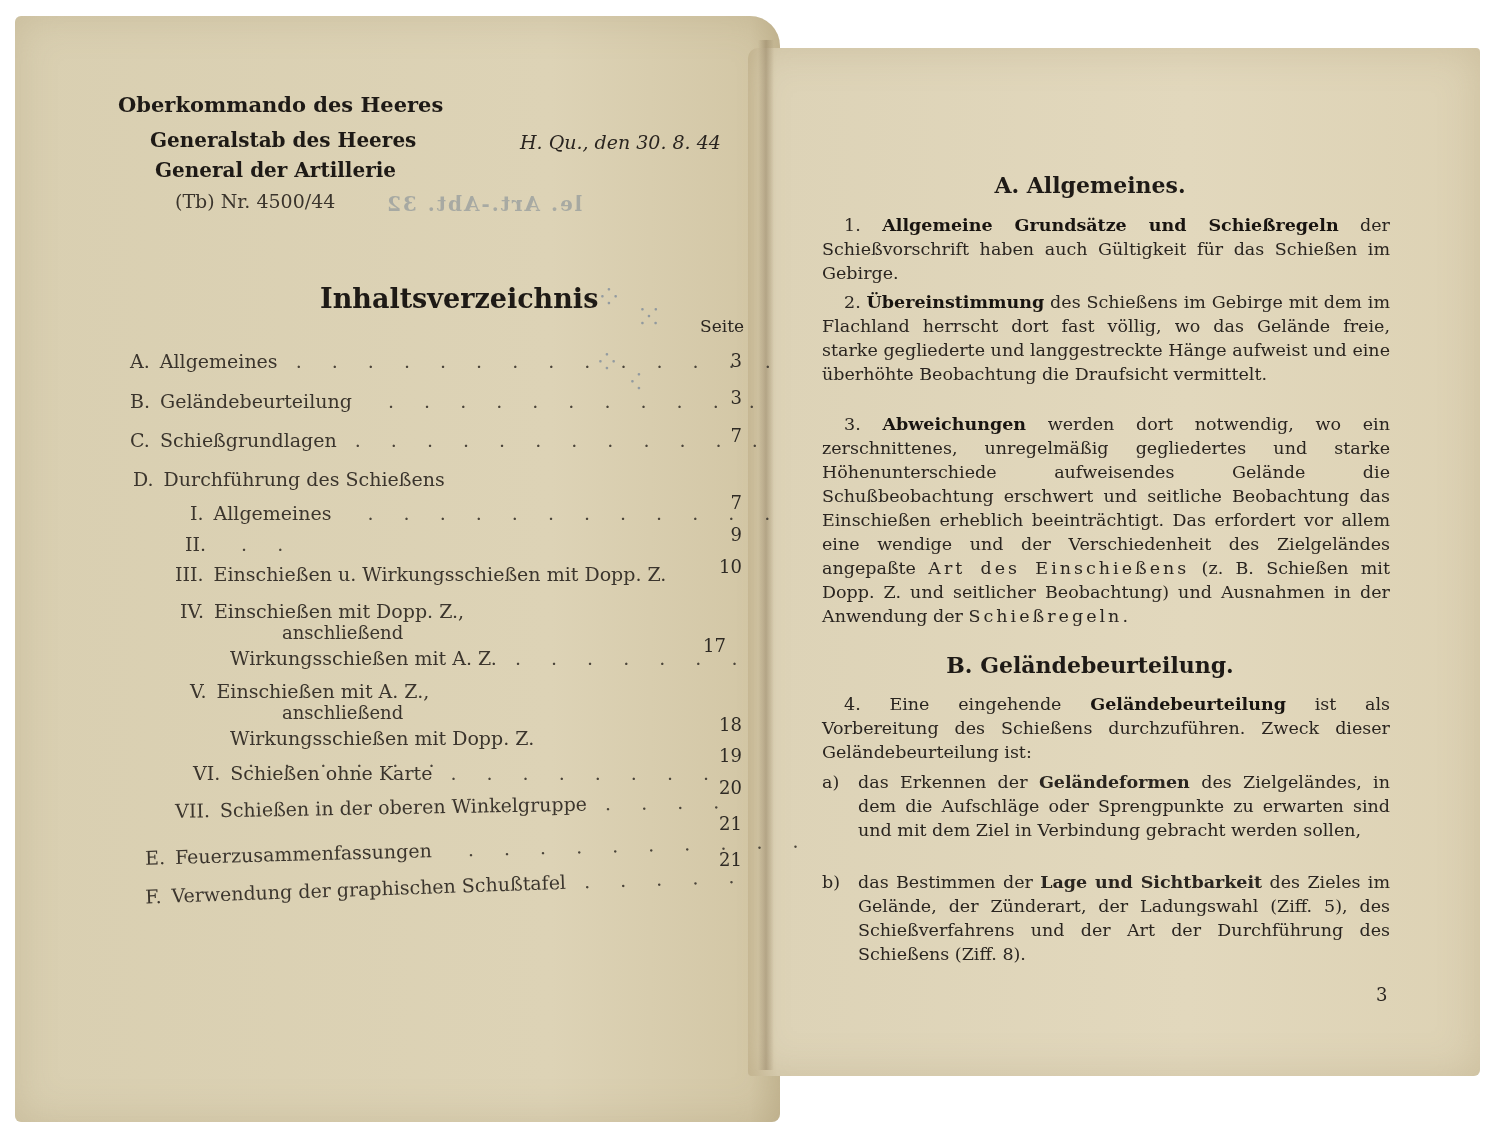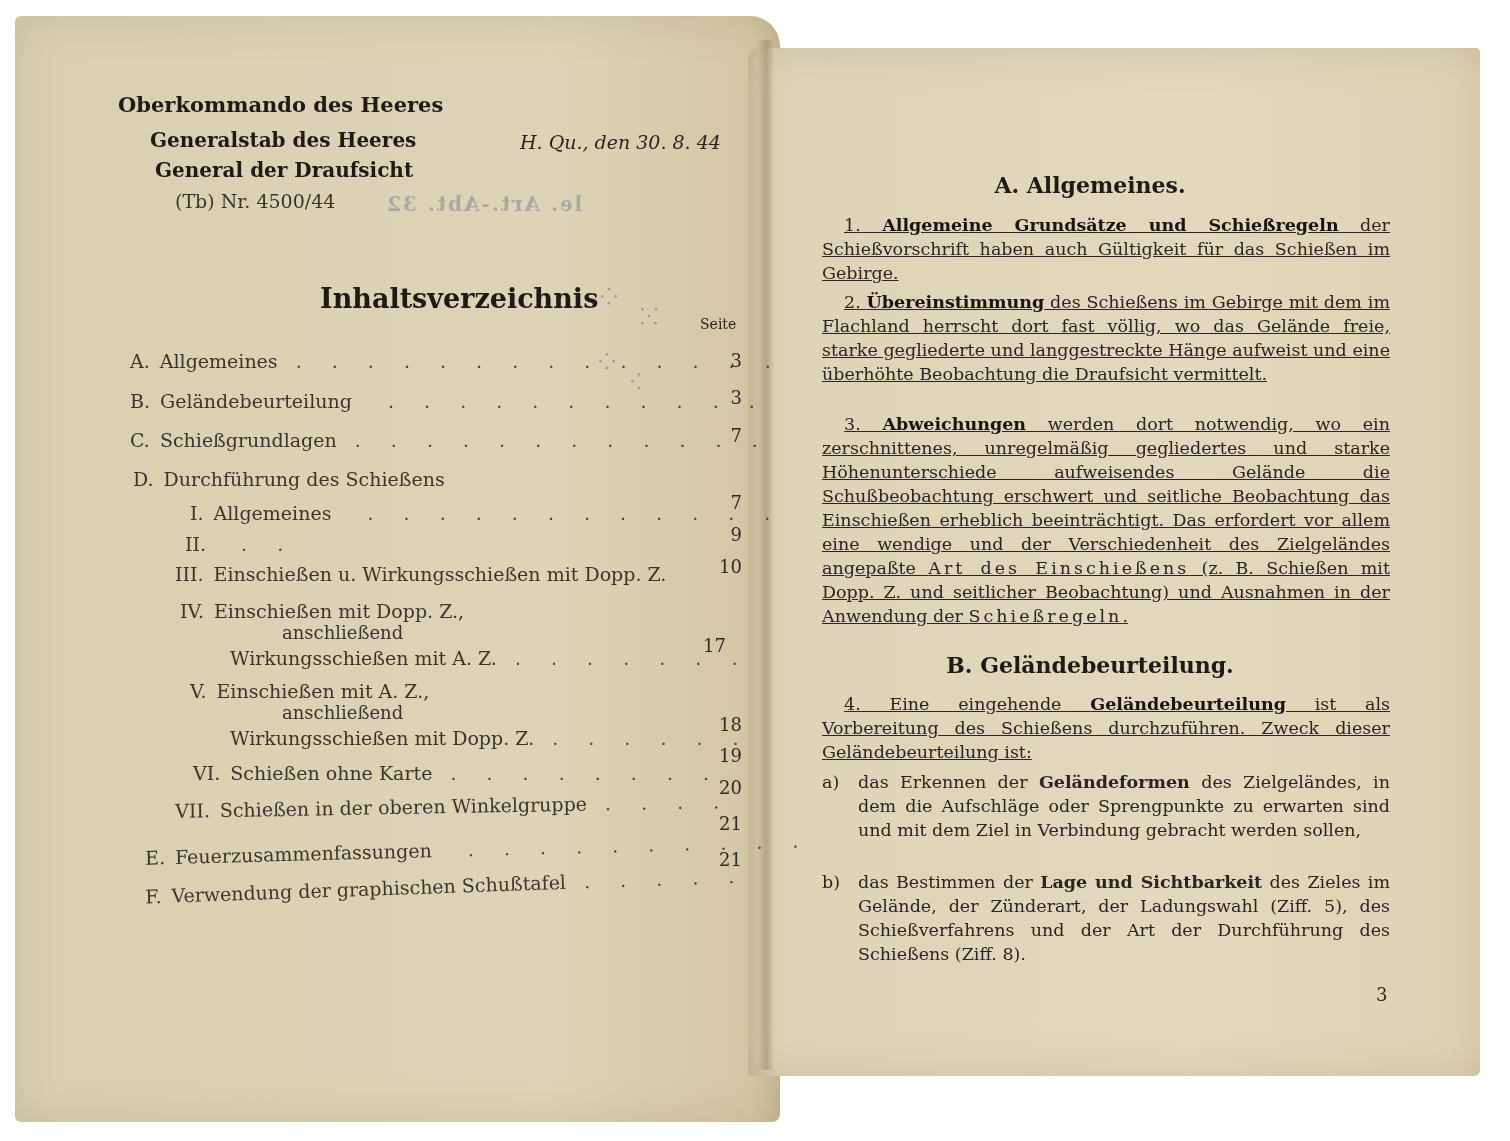--- a/index.html
+++ b/index.html
@@ -28,47 +28,47 @@
   }
   .abs { position:absolute; white-space:nowrap; }
   .hdr { font-weight:bold; font-size:20px; color:#1e1a16; }
   .date { font-size:19px;font-style:italic; }
   .ref { font-size:19px; color:#3a342c; }
   .stamp {
     font-size:20px; color:rgba(70,95,130,0.35); font-weight:bold; letter-spacing:2px;
   }
   .stampdot { position:absolute; color:rgba(60,90,140,0.45); font-size:22px; }
   .toc-title { font-weight:bold; font-size:27px; color:#1e1a16; }
-  .seite { font-size:14px; }
+  .seite { font-size:17px; }
   .toc-row { position:absolute; font-size:19px; color:#3b352d; display:flex; align-items:baseline; }
   .toc-letter { display:inline-block; text-align:right; margin-right:10px; }
   .toc-dots { letter-spacing:12px; color:#4a443a; }
   .toc-page { position:absolute; font-size:18px; color:#2e2a24; text-align:right; width:30px; }
   .sec-title { font-weight:bold; font-size:22px; color:#1e1a16; text-align:center; width:620px; }
   .para {
     position:absolute; left:822px; width:568px; font-size:17.5px; line-height:24px;
     text-align:justify; color:#2a2520;
   }
   .para b { color:#181410; }
-  .indent { text-indent:22px;text-decoration:underline; }
+  .indent { text-indent:22px; }
   .list-item { position:absolute; left:822px; width:568px; font-size:17.5px; line-height:24px; text-align:justify; }
   .list-label { position:absolute; left:0; top:0; }
   .list-body { margin-left:36px; }
   .pagenum { font-size:18px; }
 </style>
 </head>
 <body>
 
 <div class="page page-left"></div>
 <div class="page page-right"></div>
 <div class="spine"></div>
 
 <div class="abs hdr" style="left:118px;top:92px;font-size:21px;">Oberkommando des Heeres</div>
 <div class="abs hdr" style="left:150px;top:128px;">Generalstab des Heeres</div>
-<div class="abs hdr" style="left:155px;top:158px;">General der Draufsicht</div>
+<div class="abs hdr" style="left:155px;top:158px;">General der Artillerie</div>
 <div class="abs ref" style="left:175px;top:190px;">(Tb) Nr. 4500/44</div>
 <div class="abs date" style="left:520px;top:131px;">H. Qu., den 30. 8. 44</div>
 <div class="abs stamp" style="left:385px;top:192px;transform:scaleX(-1);">le. Art.-Abt. 32</div>
 <span class="stampdot" style="left:600px;top:280px;">⁘</span>
 <span class="stampdot" style="left:640px;top:300px;">⁙</span>
 <span class="stampdot" style="left:598px;top:345px;">⁘</span>
 <span class="stampdot" style="left:630px;top:365px;">⁖</span>
 
 <div class="abs toc-title" style="left:320px;top:283px;text-align:center;">Inhaltsverzeichnis</div>
 <div class="abs seite" style="left:700px;top:316px;">Seite</div>
@@ -127,21 +127,21 @@
   <span>Wirkungsschießen mit A. Z.</span>
   <span class="toc-dots">&nbsp;.&nbsp;.&nbsp;.&nbsp;.&nbsp;.&nbsp;.&nbsp;.</span>
 </div>
 <div class="toc-page" style="left:696px;top:635px;">17</div>
 
 <div class="toc-row" style="left:190px;top:680px;">
   <span class="toc-letter">V.</span>
   <span>Einschießen mit A. Z.,</span>
 </div>
 <div class="abs" style="left:282px;top:702px;font-size:18px;color:#3b352d;">anschließend</div>
-<div class="toc-row" style="left:230px;top:727px;">
+<div class="toc-row" style="left:230px;top:727px;flex-direction:column;">
   <span>Wirkungsschießen mit Dopp. Z.</span>
   <span class="toc-dots">&nbsp;.&nbsp;.&nbsp;.&nbsp;.&nbsp;.&nbsp;.</span>
 </div>
 <div class="toc-page" style="left:712px;top:714px;">18</div>
 
 <div class="toc-row" style="left:193px;top:762px;">
   <span class="toc-letter">VI.</span>
   <span>Schießen ohne Karte</span>
   <span class="toc-dots">&nbsp;.&nbsp;.&nbsp;.&nbsp;.&nbsp;.&nbsp;.&nbsp;.&nbsp;.</span>
 </div>

